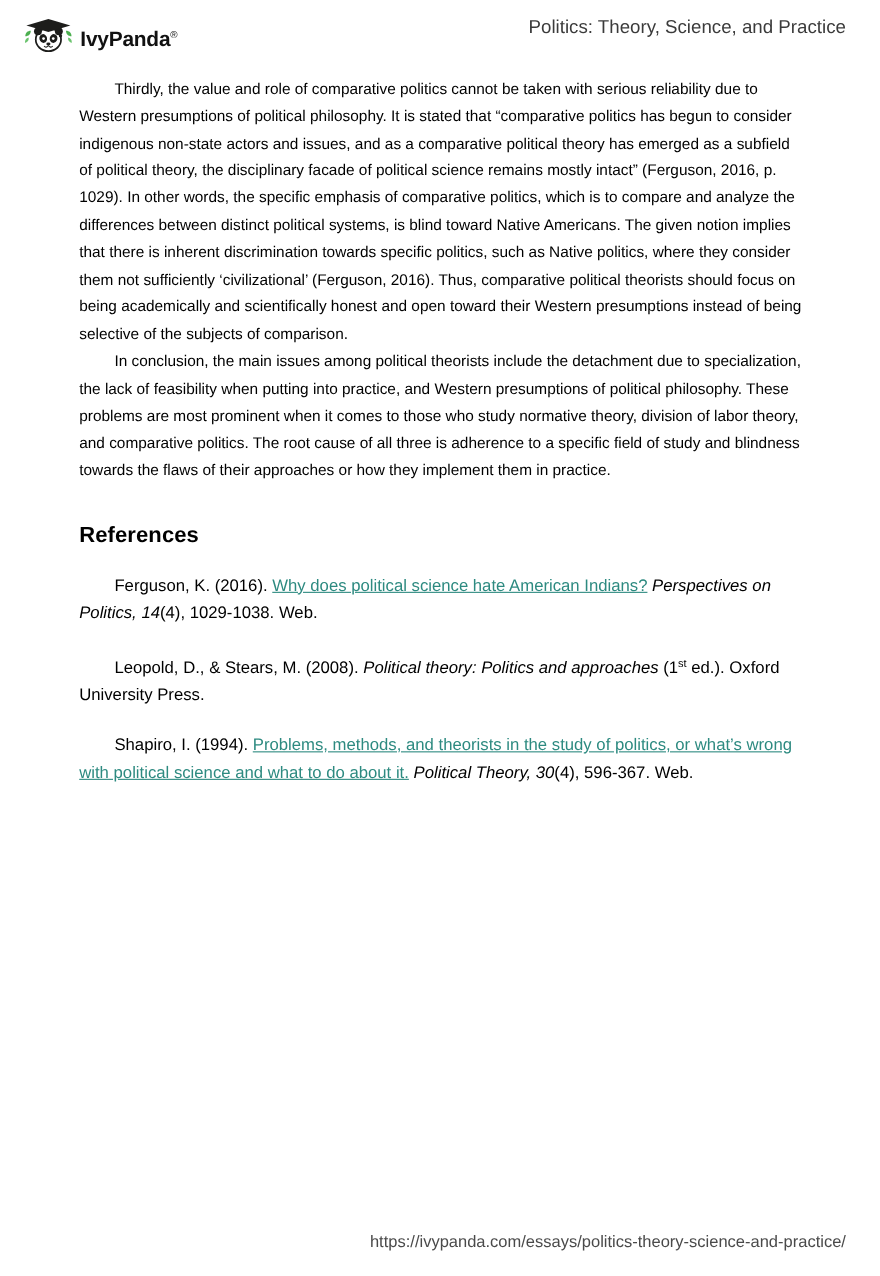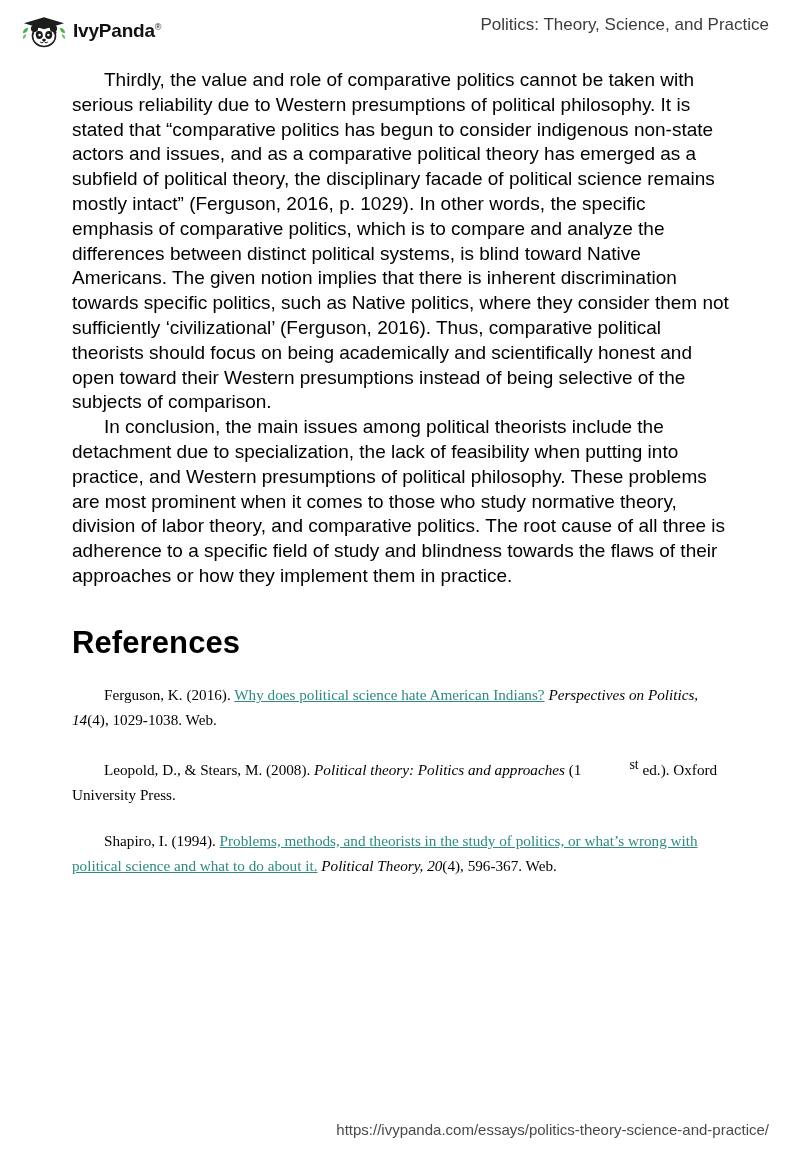--- a/index.html
+++ b/index.html
@@ -27,21 +27,21 @@
     top: 0;
     left: 0;
     right: 0;
     height: 58px;
   }
   .brand {
     position: absolute;
     left: 22px;
     top: 14px;
     display: flex;
-    align-items: center;
+    align-items: flex-end;
     gap: 7px;
   }
   .brand-logo {
     width: 44px;
     height: 34px;
     position: relative;
     flex: none;
   }
   .brand-name {
     font-size: 19px;
@@ -65,58 +65,56 @@
   }
   
   .content {
     position: absolute;
     left: 72px;
     top: 68px;
     width: 657px;
   }
   p.para {
     margin: 0 0 0 0;
-    font-size: 19px;
+    font-size: 14px;
     line-height: 24.8px;
     text-align: left;
     text-indent: 32px;
     color: #000000;
   }
   p.para + p.para {
   }
   h2.references {
-    font-size: 31px;
+    font-size: 20px;
     font-weight: bold;
     margin: 36px 0 16px 0;
     letter-spacing: 0.1px;
   }
   .ref-list {
     margin-top: 22px;
   }
   p.ref {
     margin: 0;
     font-size: 15.2px;
     line-height: 24.8px;
     text-indent: 32px;
-    font-family: Liberation Serif, serif;
   }
   p.ref + p.ref {
     margin-top: 21px;
   }
   .ital {
     font-style: italic;
   }
   a.reflink {
     color: #2d8a80;
     text-decoration: underline;
   }
   sup.ord {
-    font-size: 14px;
+    font-size: 10px;
     vertical-align: super;
-    margin-left: 48px;
   }
   
   .footer-url {
     position: absolute;
     bottom: 22px;
     right: 31px;
     font-size: 15px;
     color: #4a4a4a;
     white-space: nowrap;
   }
@@ -171,20 +169,20 @@
     <p class="para">In conclusion, the main issues among political theorists include the detachment due to specialization, the lack of feasibility when putting into practice, and Western presumptions of political philosophy. These problems are most prominent when it comes to those who study normative theory, division of labor theory, and comparative politics. The root cause of all three is adherence to a specific field of study and blindness towards the flaws of their approaches or how they implement them in practice.</p>
 
     <h2 class="references">References</h2>
 
     <div class="ref-list">
 
       <p class="ref"><span>Ferguson, K. (2016). </span><a class="reflink" href="#">Why does political science hate American Indians?</a><span class="ital"> Perspectives on Politics, 14</span><span>(4), 1029-1038. Web.</span></p>
 
       <p class="ref"><span>Leopold, D., &amp; Stears, M. (2008). </span><span class="ital">Political theory: Politics and approaches</span><span> (1</span><sup class="ord">st</sup><span> ed.). Oxford University Press.</span></p>
 
-      <p class="ref"><span>Shapiro, I. (1994). </span><a class="reflink" href="#">Problems, methods, and theorists in the study of politics, or what’s wrong with political science and what to do about it.</a><span class="ital"> Political Theory, 20</span><span>(4), 596-367. Web.</span></p>
+      <p class="ref"><span>Shapiro, I. (1994). </span><a class="reflink" href="#">Problems, methods, and theorists in the study of politics, or what’s wrong with political science and what to do about it.</a><span class="ital"> Political Theory, 30</span><span>(4), 596-367. Web.</span></p>
 
     </div>
   </div>
 
   <div class="footer-url">https://ivypanda.com/essays/politics-theory-science-and-practice/</div>
 
 </div>
 
 </body></html>

